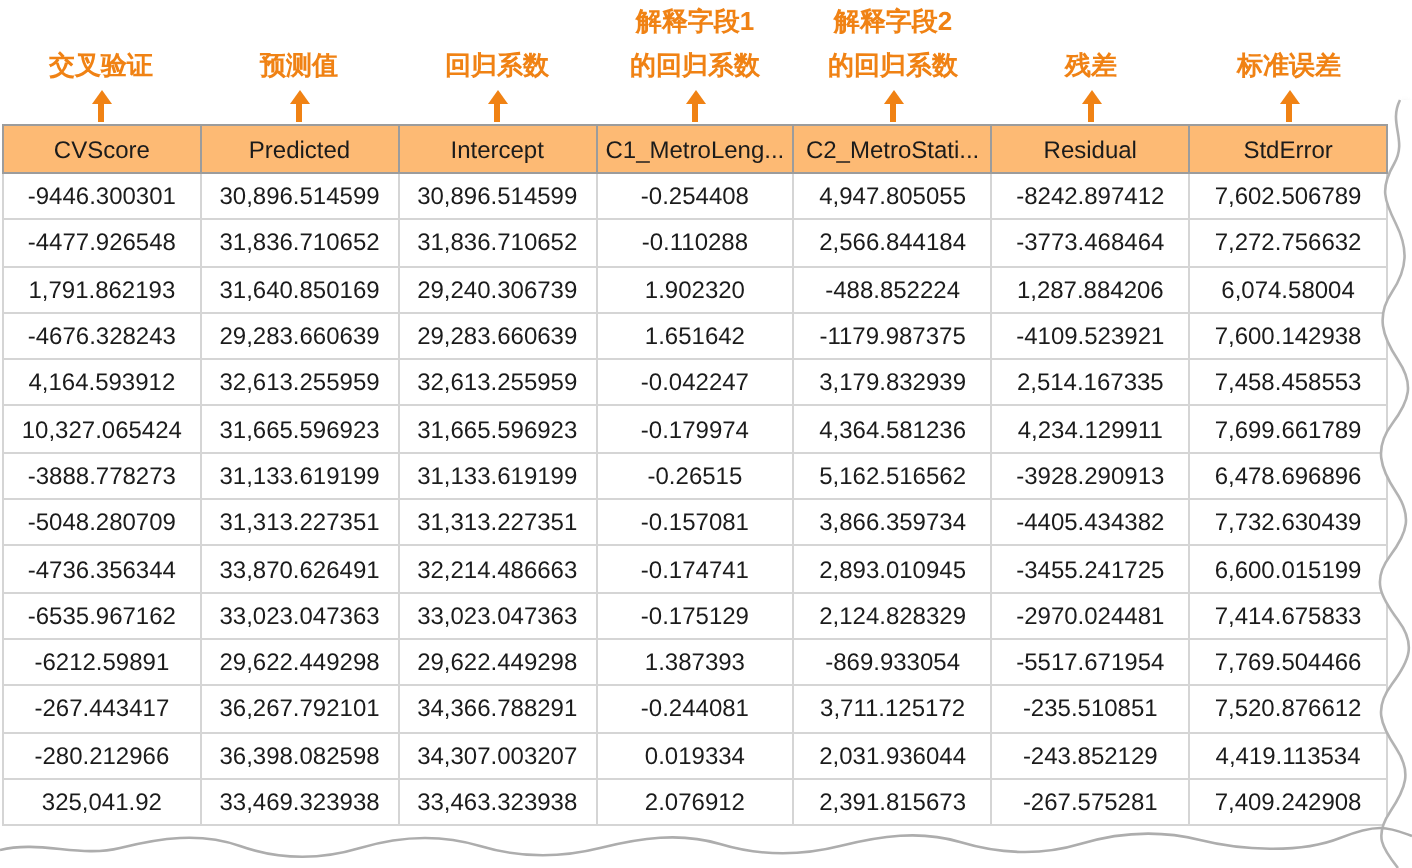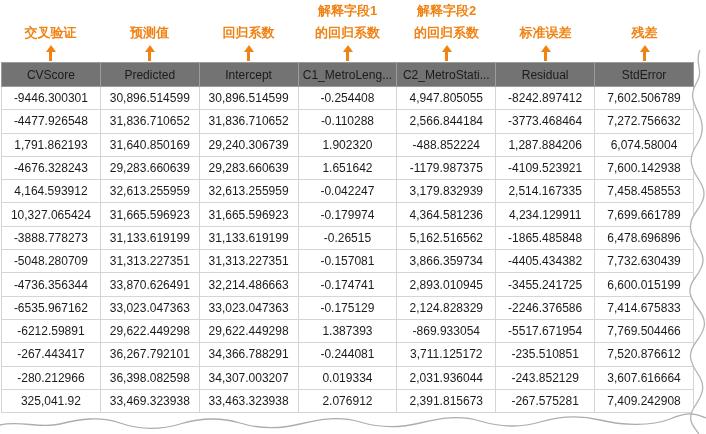--- a/index.html
+++ b/index.html
@@ -27,21 +27,21 @@
     border-bottom:7px solid #F08214;
   }
   .arrow-stem { width:3px; flex:1; background:#F08214; }
   
   table.tbl {
     position:absolute; top:62px; left:1px; width:693px;
     border-collapse:collapse; table-layout:fixed;
     font-size:12px; color:#1b1b1b;
   }
   .tbl th {
-    height:23px; background:#737373; border:1px solid #9c9c9c;
+    height:23px; background:#fdba74; border:1px solid #9c9c9c;
     font-weight:400; font-size:12px; padding:0;
   }
   .tbl td {
     height:22.3px; border:1px solid #d5d5d5; text-align:center;
     padding:0; white-space:nowrap; overflow:hidden;
   }
   .tbl tr td { background:#fff; }
   
   svg.tear { position:absolute; left:0; top:0; pointer-events:none; z-index:5; }
 </style>
@@ -82,28 +82,28 @@
   </div>
       <div class="ann">
     <div class="ann-label">解释字段2
 的回归系数</div>
     <div class="arrow">
       <div class="arrow-head"></div>
       <div class="arrow-stem"></div>
     </div>
   </div>
       <div class="ann">
+    <div class="ann-label">残差</div>
+    <div class="arrow">
+      <div class="arrow-head"></div>
+      <div class="arrow-stem"></div>
+    </div>
+  </div>
+      <div class="ann">
     <div class="ann-label">标准误差</div>
-    <div class="arrow">
-      <div class="arrow-head"></div>
-      <div class="arrow-stem"></div>
-    </div>
-  </div>
-      <div class="ann">
-    <div class="ann-label">残差</div>
     <div class="arrow">
       <div class="arrow-head"></div>
       <div class="arrow-stem"></div>
     </div>
   </div>
     </div>
 
   <table class="tbl">
     <thead>
       <tr>
@@ -170,21 +170,21 @@
           <td>4,364.581236</td>
           <td>4,234.129911</td>
           <td>7,699.661789</td>
         </tr>
         <tr>
           <td>-3888.778273</td>
           <td>31,133.619199</td>
           <td>31,133.619199</td>
           <td>-0.26515</td>
           <td>5,162.516562</td>
-          <td>-1865.485848</td>
+          <td>-3928.290913</td>
           <td>6,478.696896</td>
         </tr>
         <tr>
           <td>-5048.280709</td>
           <td>31,313.227351</td>
           <td>31,313.227351</td>
           <td>-0.157081</td>
           <td>3,866.359734</td>
           <td>-4405.434382</td>
           <td>7,732.630439</td>
@@ -197,21 +197,21 @@
           <td>2,893.010945</td>
           <td>-3455.241725</td>
           <td>6,600.015199</td>
         </tr>
         <tr>
           <td>-6535.967162</td>
           <td>33,023.047363</td>
           <td>33,023.047363</td>
           <td>-0.175129</td>
           <td>2,124.828329</td>
-          <td>-2246.376586</td>
+          <td>-2970.024481</td>
           <td>7,414.675833</td>
         </tr>
         <tr>
           <td>-6212.59891</td>
           <td>29,622.449298</td>
           <td>29,622.449298</td>
           <td>1.387393</td>
           <td>-869.933054</td>
           <td>-5517.671954</td>
           <td>7,769.504466</td>
@@ -225,21 +225,21 @@
           <td>-235.510851</td>
           <td>7,520.876612</td>
         </tr>
         <tr>
           <td>-280.212966</td>
           <td>36,398.082598</td>
           <td>34,307.003207</td>
           <td>0.019334</td>
           <td>2,031.936044</td>
           <td>-243.852129</td>
-          <td>3,607.616664</td>
+          <td>4,419.113534</td>
         </tr>
         <tr>
           <td>325,041.92</td>
           <td>33,469.323938</td>
           <td>33,463.323938</td>
           <td>2.076912</td>
           <td>2,391.815673</td>
           <td>-267.575281</td>
           <td>7,409.242908</td>
         </tr>

